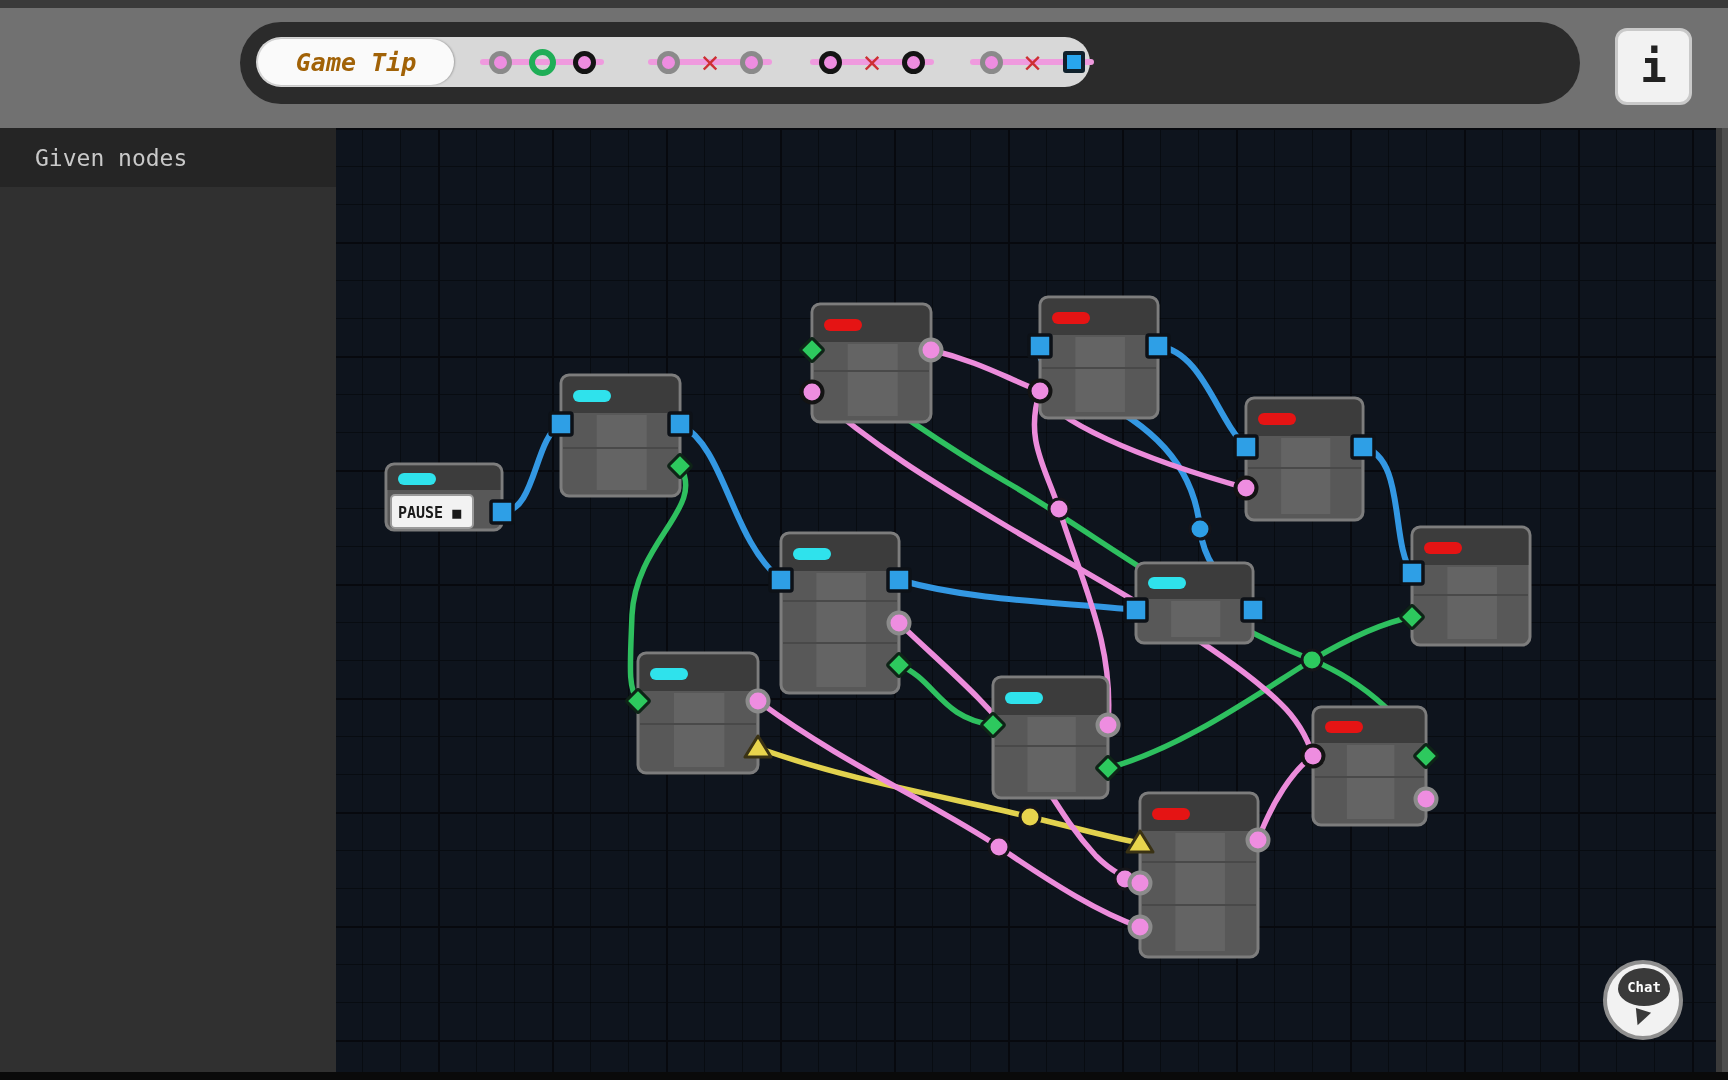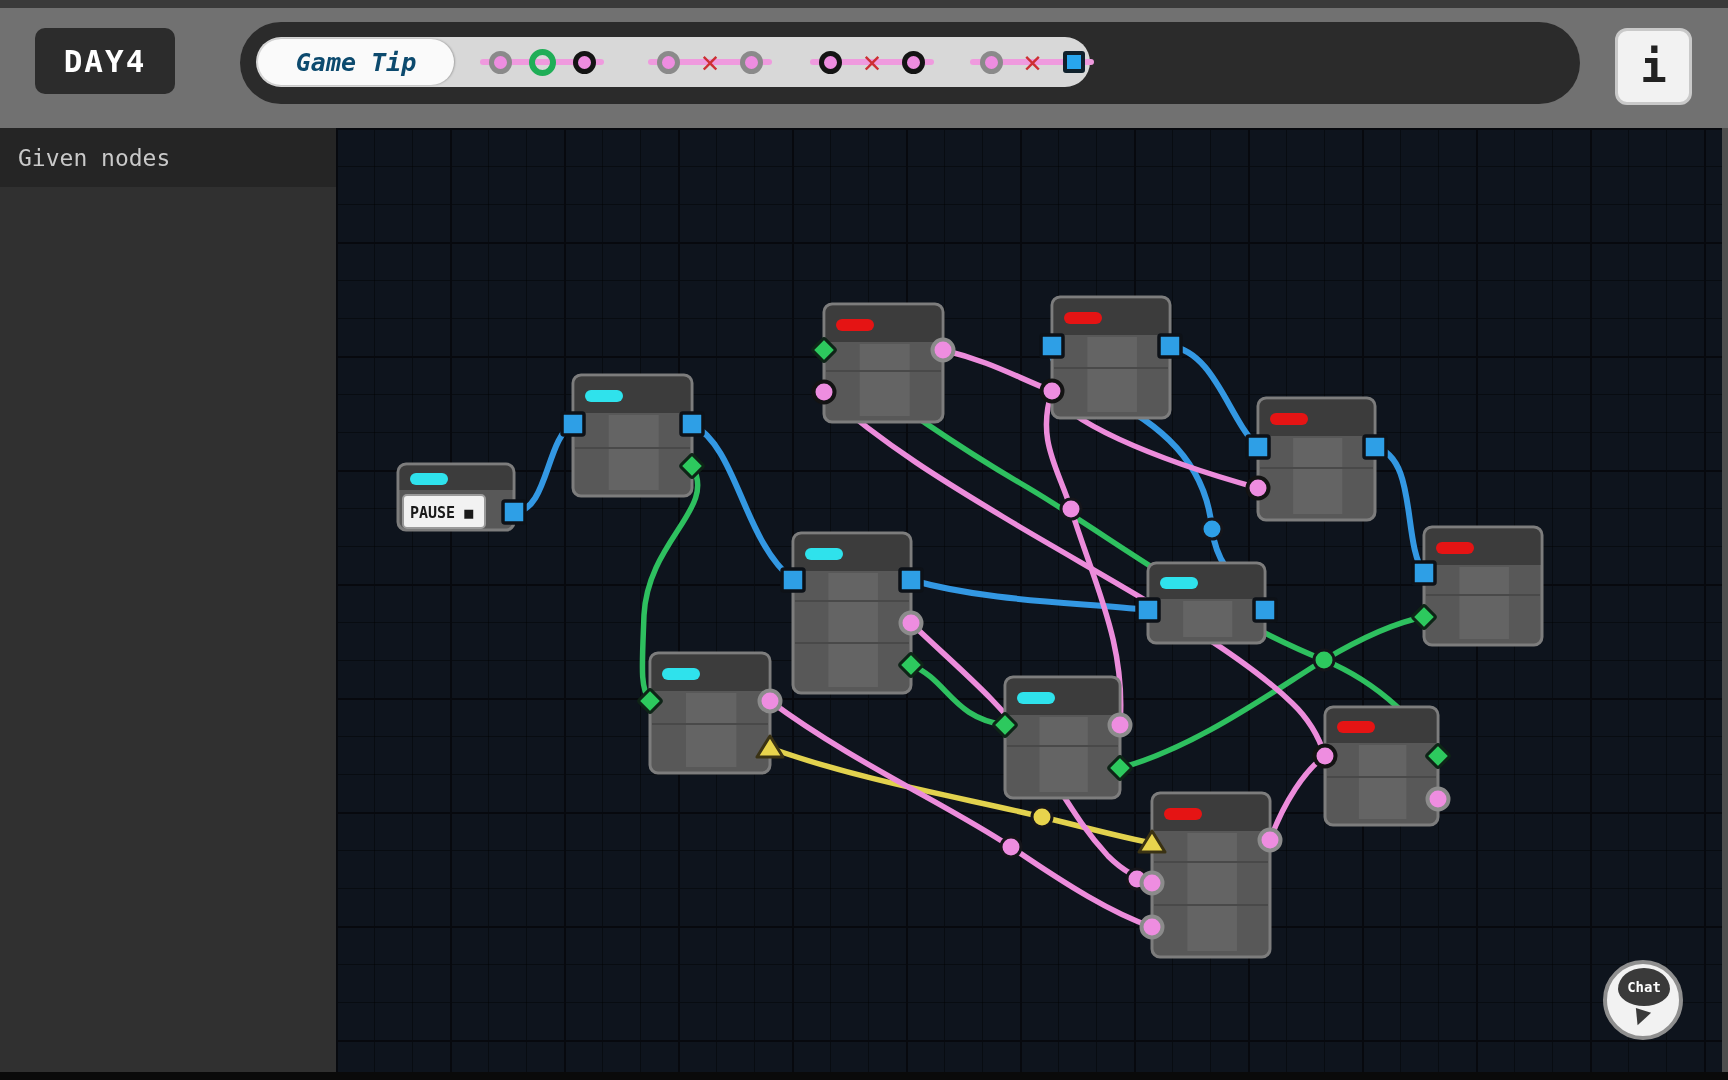--- a/index.html
+++ b/index.html
@@ -12,44 +12,44 @@
   #toolbar{position:absolute;left:0;top:8px;width:1728px;height:120px;background:#717171;}
   #day-box{position:absolute;left:35px;top:20px;width:140px;height:66px;background:#2c2c2c;
            border-radius:10px;display:flex;align-items:center;justify-content:center;
            color:#fff;font-size:31px;font-weight:bold;letter-spacing:2px;}
   #tip-shell{position:absolute;left:240px;top:14px;width:1340px;height:82px;background:#2b2b2b;
              border-radius:41px;}
   #tip-bar{position:absolute;left:16px;top:15px;width:834px;height:50px;background:#d8d8d8;
            border-radius:25px;display:flex;align-items:center;}
   #tip-capsule{position:absolute;left:2px;top:2px;width:196px;height:46px;background:#fafafa;
                border-radius:23px;display:flex;align-items:center;justify-content:center;
-               color:#0c4a6e;font-size:25px;font-weight:bold;font-style:italic;
+               color:#a16207;font-size:25px;font-weight:bold;font-style:italic;
                box-shadow:1px 0 2px rgba(0,0,0,.25);}
   .tip-group{position:absolute;top:0;height:50px;display:flex;align-items:center;gap:17px;}
   .tip-line{position:absolute;left:6px;right:6px;top:50%;height:6px;margin-top:-3px;
             background:#ef9ade;border-radius:3px;}
   .tip-icon{position:relative;display:inline-block;}
   .tip-icon.circle-gray{width:23px;height:23px;border-radius:50%;background:#ee8de0;border:5px solid #8a8a8a;}
   .tip-icon.circle-black{width:23px;height:23px;border-radius:50%;background:#ee8de0;border:5px solid #141414;}
   .tip-icon.ring-green{width:27px;height:27px;border-radius:50%;background:transparent;border:6px solid #1fae57;}
   .tip-icon.x{width:26px;height:26px;color:#cd2f33;font-size:30px;font-weight:bold;line-height:26px;
               text-align:center;background:transparent!important;}
   .tip-icon.square-blue{width:22px;height:22px;background:#28a6ee;border:4px solid #10212c;border-radius:3px;}
   #info-btn{position:absolute;left:1615px;top:20px;width:77px;height:77px;background:#f2f2f2;
             border:3px solid #c9c9c9;border-radius:12px;display:flex;align-items:center;
             justify-content:center;color:#222;font-size:44px;font-weight:bold;}
 
   
   #sidebar{position:absolute;left:0;top:128px;width:336px;height:944px;background:#303030;}
   #sidebar-header{position:absolute;left:0;top:0;width:100%;height:59px;background:#252525;
-                  display:flex;align-items:center;padding-left:18px;color:#c9c9c9;font-size:23px;}
+                  display:flex;align-items:center;padding-left:35px;color:#c9c9c9;font-size:23px;}
   #bottomstrip{position:absolute;left:0;top:1072px;width:1728px;height:8px;background:#0a0a0a;}
 
   
-  #canvas{position:absolute;left:336px;top:128px;width:1392px;height:952px;
+  #canvas{position:absolute;left:324px;top:128px;width:1392px;height:952px;
           background-color:#0e141d;
           background-image:
             linear-gradient(#07090e 2px, transparent 2px),
             linear-gradient(90deg,#07090e 2px, transparent 2px),
             linear-gradient(rgba(0,0,0,.4) 1px, transparent 1px),
             linear-gradient(90deg,rgba(0,0,0,.4) 1px, transparent 1px);
           background-size:114px 114px,114px 114px,38px 38px,38px 38px;}
   #graph-svg{position:absolute;left:0;top:0;}
   #right-edge{position:absolute;left:1722px;top:128px;width:6px;height:944px;background:#4e4e4e;}
 
@@ -64,21 +64,20 @@
              border-top:16px solid #3a3a3a;transform:rotate(18deg);}
 </style>
 </head>
 <body>
 
 <div id="stage">
 
   <div id="topstrip"></div>
 
   <div id="toolbar">
-    <div id="day-box">DAY4</div>
     <div id="tip-shell">
       <div id="tip-bar">
         <div id="tip-capsule">Game Tip</div>
         <div id="tip-groups">
             <div class="tip-group" style="left: 218px; width: 136px; justify-content: center;">
               <span class="tip-line"></span>
               <span class="tip-icon circle-gray"></span>
               <span class="tip-icon ring-green"></span>
               <span class="tip-icon circle-black"></span>
             </div>

